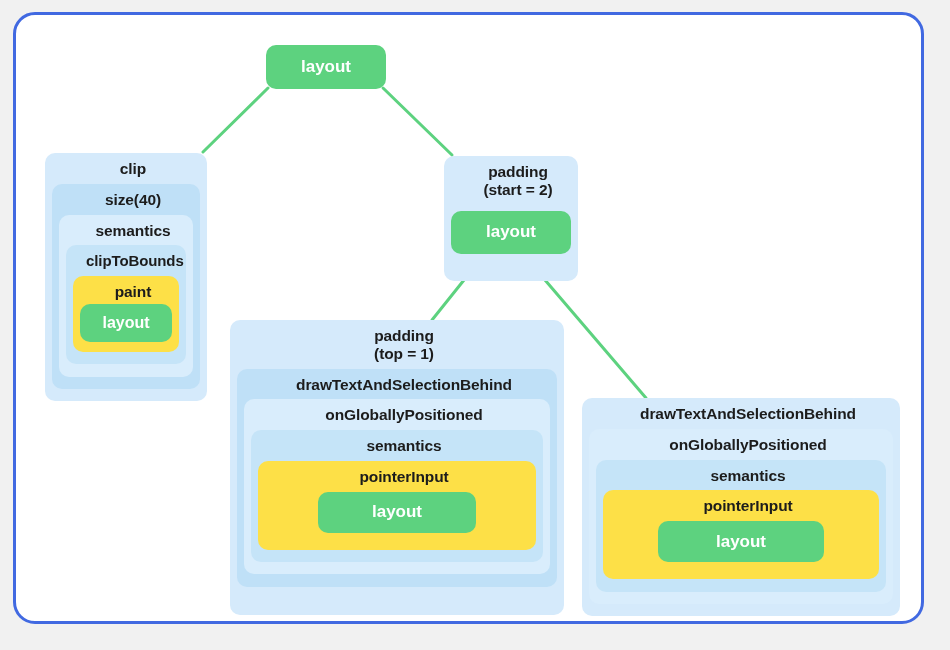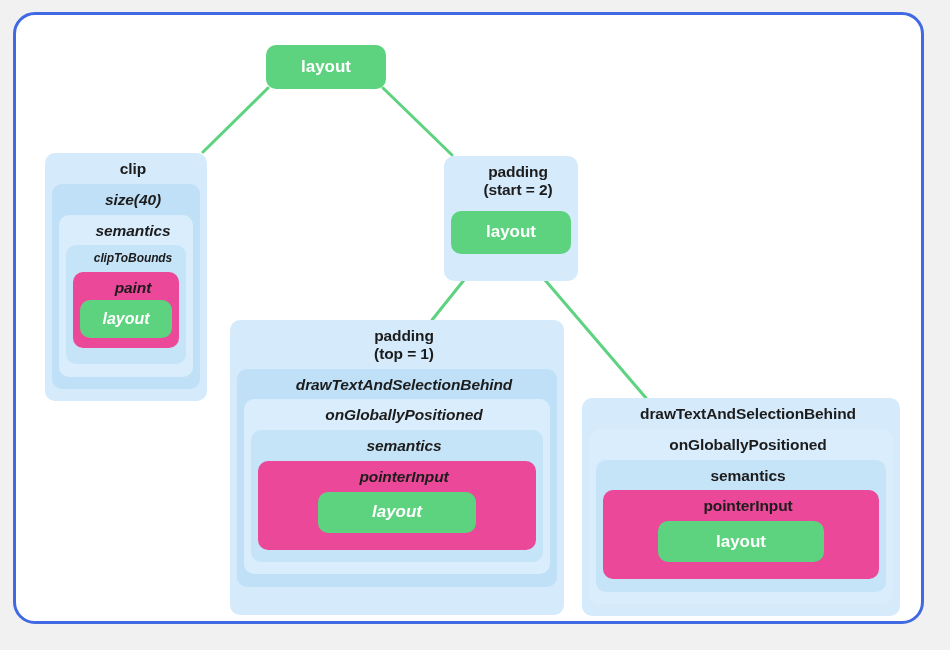--- a/index.html
+++ b/index.html
@@ -55,36 +55,36 @@
     color: #ffffff;
     font-weight: bold;
     display: flex;
     align-items: center;
     justify-content: center;
     border-radius: 10px;
   }
 
   
   .lvl-a { background: #d5eafb; }
-  .lvl-b { background: #bfe0f7; font-style: italic; }
+  .lvl-b { background: #bfe0f7; }
   .lvl-c { background: #d9edfc; }
   .lvl-d { background: #c5e4f8; }
-  .lvl-e { background: #ec4899; }
+  .lvl-e { background: #fde047; }
 
   .node-label {
     color: #1c1c1c;
     font-weight: bold;
     font-size: 15.5px;
     line-height: 1.15;
     padding: 7px 6px 6px 20px;
     white-space: pre-line;
     letter-spacing: -0.1px;
   }
 
-  .node-label.small { font-size: 12px; }
+  .node-label.small { font-size: 15px; }
 
   .inner-wrap {
     padding: 0 7px 7px 7px;
   }
 </style>
 </head>
 <body>
 
 <div id="canvas">
 

